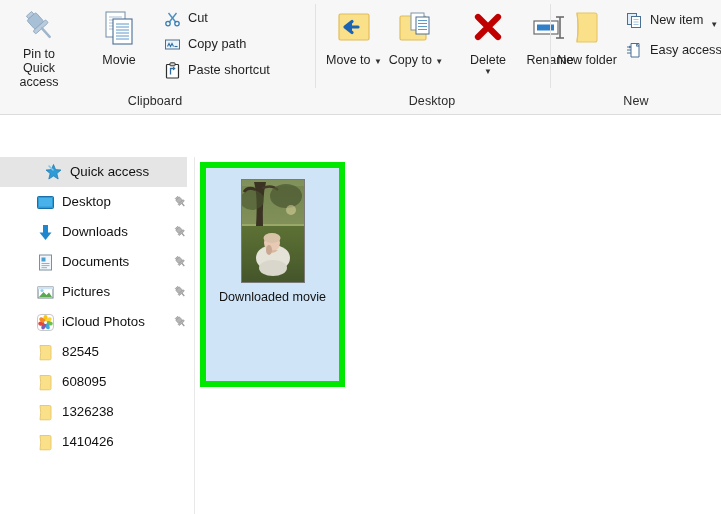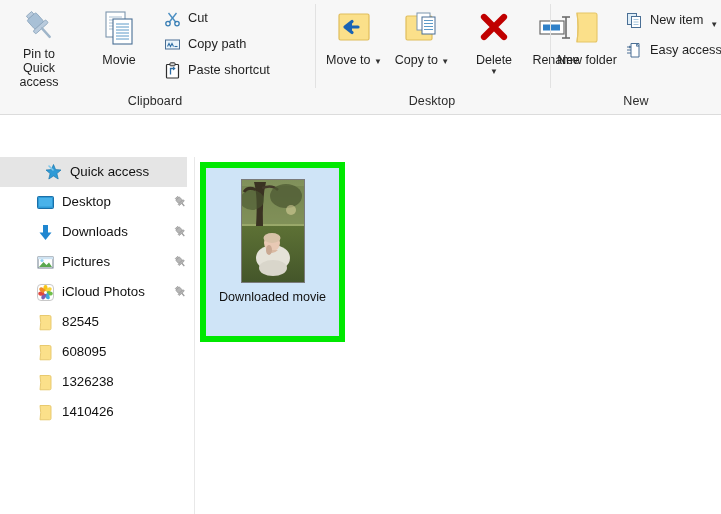--- a/index.html
+++ b/index.html
@@ -77,21 +77,21 @@
   .navitem .nicon { width:19px; height:19px; flex:0 0 19px; margin-right:7px; position:relative; }
   .navitem .nlabel { font-size:13.3px; color:#111; line-height:30px; white-space:nowrap; }
   .navitem .pin { position:absolute; left:174px; top:8px; width:13px; height:13px; }
   .navitem.indent { padding-left:36px; }
 
   
   .content { position:absolute; left:195px; top:157px; width:526px; height:357px; background:#ffffff; }
   .vsep { position:absolute; left:194px; top:157px; width:1px; height:357px; background:#e8e8e8; }
 
   .highlight-box {
-    position:absolute; left:5px; top:5px; width:145px; height:180px;
+    position:absolute; left:5px; top:5px; width:145px; height:225px;
     border:6px solid #00e800; background:#ffffff;
   }
   .tile {
     position:absolute; left:0; top:0; right:0; bottom:0;
     background:#cfe4f7; display:flex; flex-direction:column;
     align-items:center; padding-top:11px; cursor:default;
   }
   .thumb {
     width:64px; height:104px; border:1px solid #7a7a7a; position:relative; overflow:hidden;
     background:#4d5b2c;
@@ -200,21 +200,21 @@
               <path d="M24 19 L14 19 M18 13.5 L11 19 L18 24.5" fill="none" stroke="#1a63b5" stroke-width="3.2" stroke-linecap="round" stroke-linejoin="round"></path>
               <path d="M11 19 L18 13 L18 25 Z" fill="#1a63b5"></path>
             </svg>
           </div>
           <div class="cap">
             <span>Move to</span>
             <span class="caret-inline">▼</span>
           </div>
         </div>
 
-        <div class="bigbtn" style="margin-left:6px;text-align:center;">
+        <div class="bigbtn" style="margin-left:0;text-align:center;">
           <div class="glyph">
             <svg width="40" height="40" viewBox="0 0 40 40">
               <rect x="4" y="8" width="26" height="24" rx="1.5" fill="#fbe08a" stroke="#e0bd5c" stroke-width="1.2"></rect>
               <rect x="15" y="5" width="13" height="17" fill="#ffffff" stroke="#7d96ae" stroke-width="1"></rect>
               <rect x="20" y="9" width="13" height="17" fill="#ffffff" stroke="#4a6f95" stroke-width="1"></rect>
               <g stroke="#4a8ec2" stroke-width="0.9">
                 <line x1="22" y1="12.5" x2="31" y2="12.5"></line>
                 <line x1="22" y1="15.5" x2="31" y2="15.5"></line>
                 <line x1="22" y1="18.5" x2="31" y2="18.5"></line>
                 <line x1="22" y1="21.5" x2="31" y2="21.5"></line>
@@ -381,20 +381,44 @@
           <g transform="rotate(-42 6.5 6.5)" stroke="#9a9a9a" fill="#b5b5b5" stroke-width="0.7">
             <rect x="4.6" y="0.8" width="3.3" height="1.6"></rect>
             <rect x="3.8" y="2.4" width="5" height="4.6" rx="0.6"></rect>
             <rect x="2.8" y="7" width="7" height="1.7" rx="0.5"></rect>
             <line x1="6.3" y1="8.7" x2="6.3" y2="12.4" stroke-width="1.2"></line>
           </g>
         </svg>
       </span>
     </div>
 
+    <div class="navitem indent">
+      <span class="nicon">
+        <svg width="19" height="19" viewBox="0 0 19 19">
+          <rect x="3.5" y="2" width="12" height="15" fill="#f2f7fb" stroke="#7d8f9e" stroke-width="1"></rect>
+          <rect x="5.5" y="4.5" width="4" height="4" fill="#4a9ed6"></rect>
+          <g stroke="#8fa5b6" stroke-width="0.9">
+            <line x1="5.5" y1="10.5" x2="13.5" y2="10.5"></line>
+            <line x1="5.5" y1="12.6" x2="13.5" y2="12.6"></line>
+            <line x1="5.5" y1="14.7" x2="11" y2="14.7"></line>
+          </g>
+        </svg>
+      </span>
+      <span class="nlabel">Documents</span>
+      <span class="pin">
+        <svg width="13" height="13" viewBox="0 0 13 13">
+          <g transform="rotate(-42 6.5 6.5)" stroke="#9a9a9a" fill="#b5b5b5" stroke-width="0.7">
+            <rect x="4.6" y="0.8" width="3.3" height="1.6"></rect>
+            <rect x="3.8" y="2.4" width="5" height="4.6" rx="0.6"></rect>
+            <rect x="2.8" y="7" width="7" height="1.7" rx="0.5"></rect>
+            <line x1="6.3" y1="8.7" x2="6.3" y2="12.4" stroke-width="1.2"></line>
+          </g>
+        </svg>
+      </span>
+    </div>
 
     <div class="navitem indent">
       <span class="nicon">
         <svg width="19" height="19" viewBox="0 0 19 19">
           <rect x="2" y="4" width="15" height="11" fill="#ffffff" stroke="#6f7f8d" stroke-width="1"></rect>
           <circle cx="6" cy="7.5" r="1.6" fill="#8dd0f0"></circle>
           <path d="M3 14 L7.5 9 L10.5 12 L13 9.5 L16 14 Z" fill="#5aa84f"></path>
           <rect x="2" y="4" width="15" height="2.2" fill="#cfe3f2"></rect>
         </svg>
       </span>

